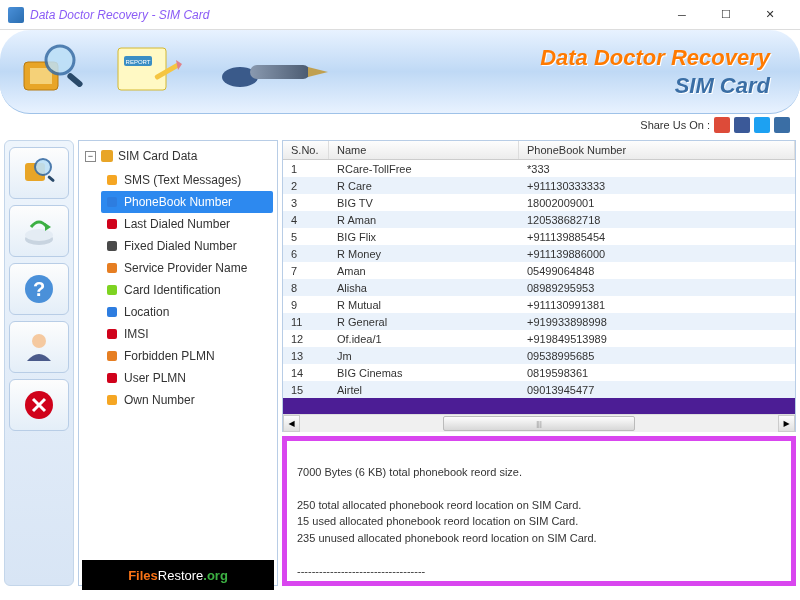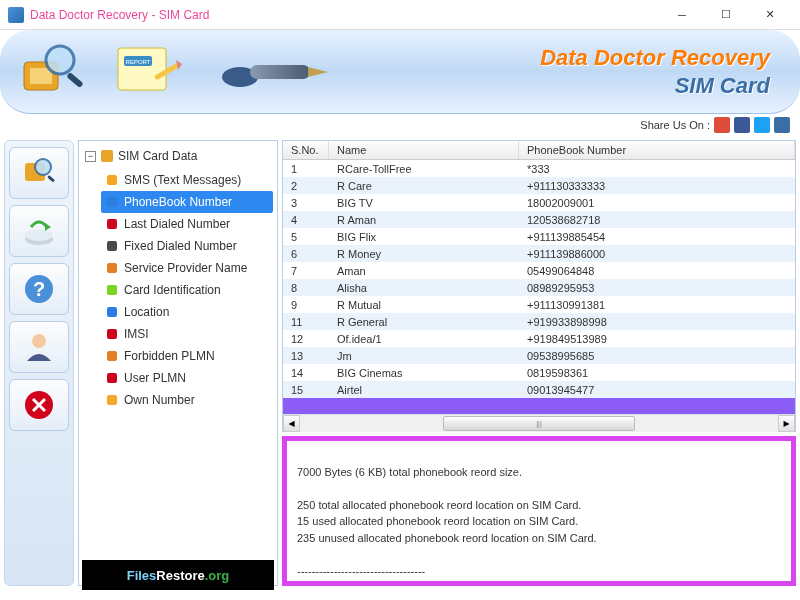--- a/index.html
+++ b/index.html
@@ -1,20 +1,20 @@
 <!DOCTYPE html>
 <html><head>
 <meta charset="utf-8">
 <style>
 * { margin: 0; padding: 0; box-sizing: border-box; font-family: "Segoe UI", Tahoma, sans-serif; }
 body { background: #fff; width: 800px; height: 600px; overflow: hidden; position: relative; }
 
 .titlebar { height: 30px; background: #fff; display: flex; align-items: center; padding: 0 8px; border-bottom: 1px solid #ddd; }
 .titlebar .appicon { width: 16px; height: 16px; background: linear-gradient(135deg,#4a90d9,#2a6db0); border-radius: 2px; margin-right: 6px; }
-.titlebar .title { font-size: 12px; color: #ec4899; }
+.titlebar .title { font-size: 12px; color: #8b5cf6; font-style: italic; }
 .titlebar .winbtns { margin-left: auto; display: flex; }
 .titlebar .winbtns span { width: 44px; height: 28px; display: flex; align-items: center; justify-content: center; font-size: 11px; color: #333; font-family: Arial; }
 
 .banner { height: 84px; background: linear-gradient(to bottom, #e8f2ff 0%, #bfd9f5 50%, #e8f2ff 100%); position: relative; display: flex; align-items: center; border-bottom: 1px solid #9fc2e8; border-radius: 30px; }
 .banner .imgs { display: flex; align-items: center; padding-left: 20px; gap: 20px; }
 .banner .mag { width: 70px; height: 60px; position: relative; }
 .banner .mag svg { width: 100%; height: 100%; }
 .banner .report { width: 80px; height: 60px; position: relative; }
 .banner .pen { width: 120px; height: 50px; }
 .banner .brand { margin-left: auto; margin-right: 30px; text-align: right; }
@@ -32,26 +32,26 @@
 
 .tree { width: 200px; border: 1px solid #b8cde6; background: #fff; padding: 6px 4px; font-size: 12px; color: #333; overflow: hidden; }
 .tree .root { display: flex; align-items: center; gap: 4px; padding: 2px; }
 .tree .root .exp { width: 11px; height: 11px; border: 1px solid #888; display: flex; align-items: center; justify-content: center; font-size: 9px; line-height: 1; }
 .tree .items { margin-left: 18px; margin-top: 4px; }
 .tree .item { display: flex; align-items: center; gap: 5px; padding: 4px 4px; border-radius: 2px; }
 .tree .item.sel { background: #2d89ef; color: #fff; }
 .tree .ticon { width: 14px; height: 14px; flex-shrink: 0; }
 
 .logo { margin-top: auto; background: #000; color: #fff; height: 30px; display: flex; align-items: center; justify-content: center; font-size: 13px; position: absolute; bottom: 10px; left: 82px; width: 192px; }
-.logo .f { color: #7dd3fc; font-weight: bold; }
-.logo .r { color: #fff; font-weight: bold; }
+.logo .f { color: #f97316; font-weight: bold; }
+.logo .r { color: #fff; font-weight: normal; }
 .logo .o { color: #3cb043; font-weight: bold; }
 
 .right { flex: 1; display: flex; flex-direction: column; gap: 4px; }
-.tablewrap { flex: 1; border: 1px solid #b8cde6; background: #8b5cf6; display: flex; flex-direction: column; min-height: 0; }
+.tablewrap { flex: 1; border: 1px solid #b8cde6; background: #4c1d95; display: flex; flex-direction: column; min-height: 0; }
 .thead { display: flex; background: linear-gradient(#fdfdfd,#ececec); border-bottom: 1px solid #ccc; font-size: 11px; color: #333; flex-shrink: 0; }
 .thead .th { padding: 3px 8px; border-right: 1px solid #ddd; }
 .thead .th:nth-child(1){ width: 46px; }
 .thead .th:nth-child(2){ width: 190px; }
 .thead .th:nth-child(3){ flex: 1; }
 .tbody { flex: 1; overflow: hidden; font-size: 11px; color: #333; }
 .tbody .tr { display: flex; height: 17px; align-items: center; }
 .tbody .tr:nth-child(odd){ background: #fff; }
 .tbody .tr:nth-child(even){ background: #eaf2fb; }
 .tbody .td { padding: 0 8px; overflow: hidden; white-space: nowrap; }

